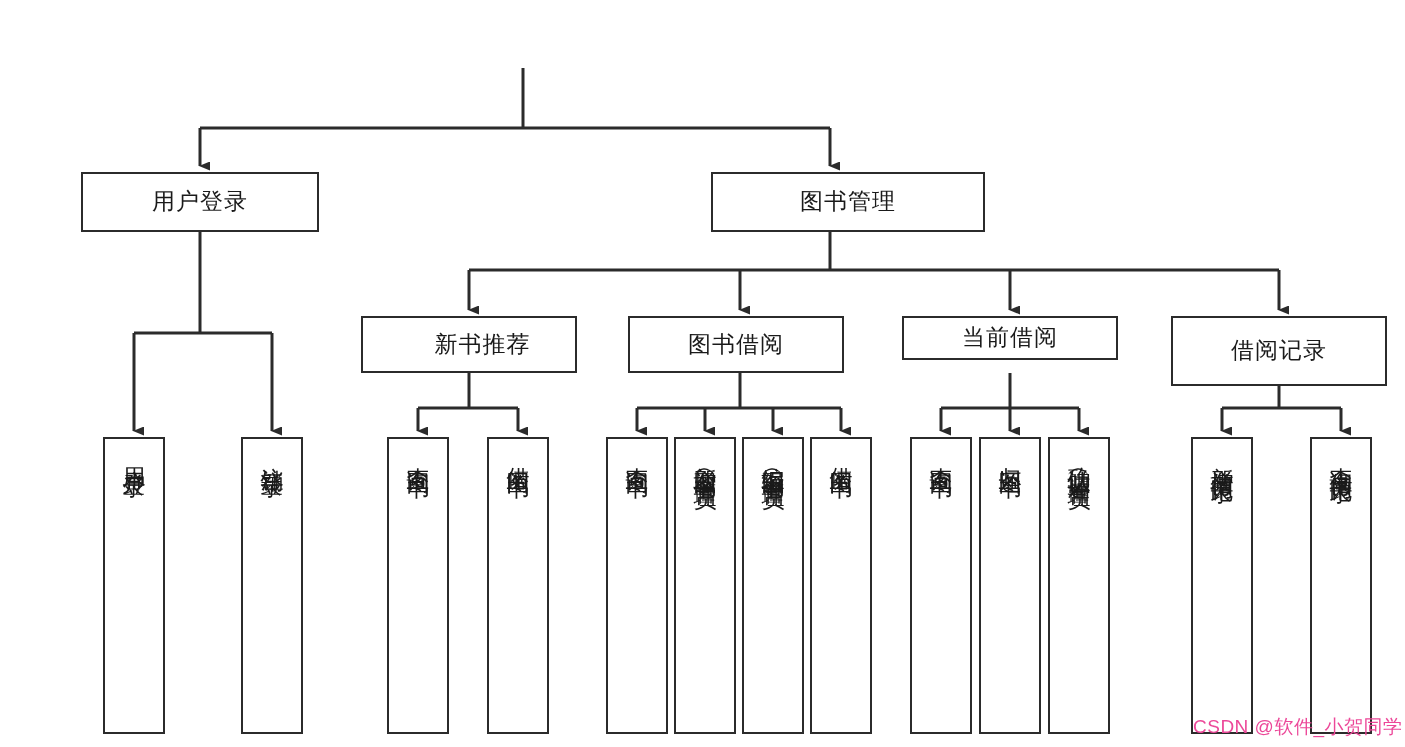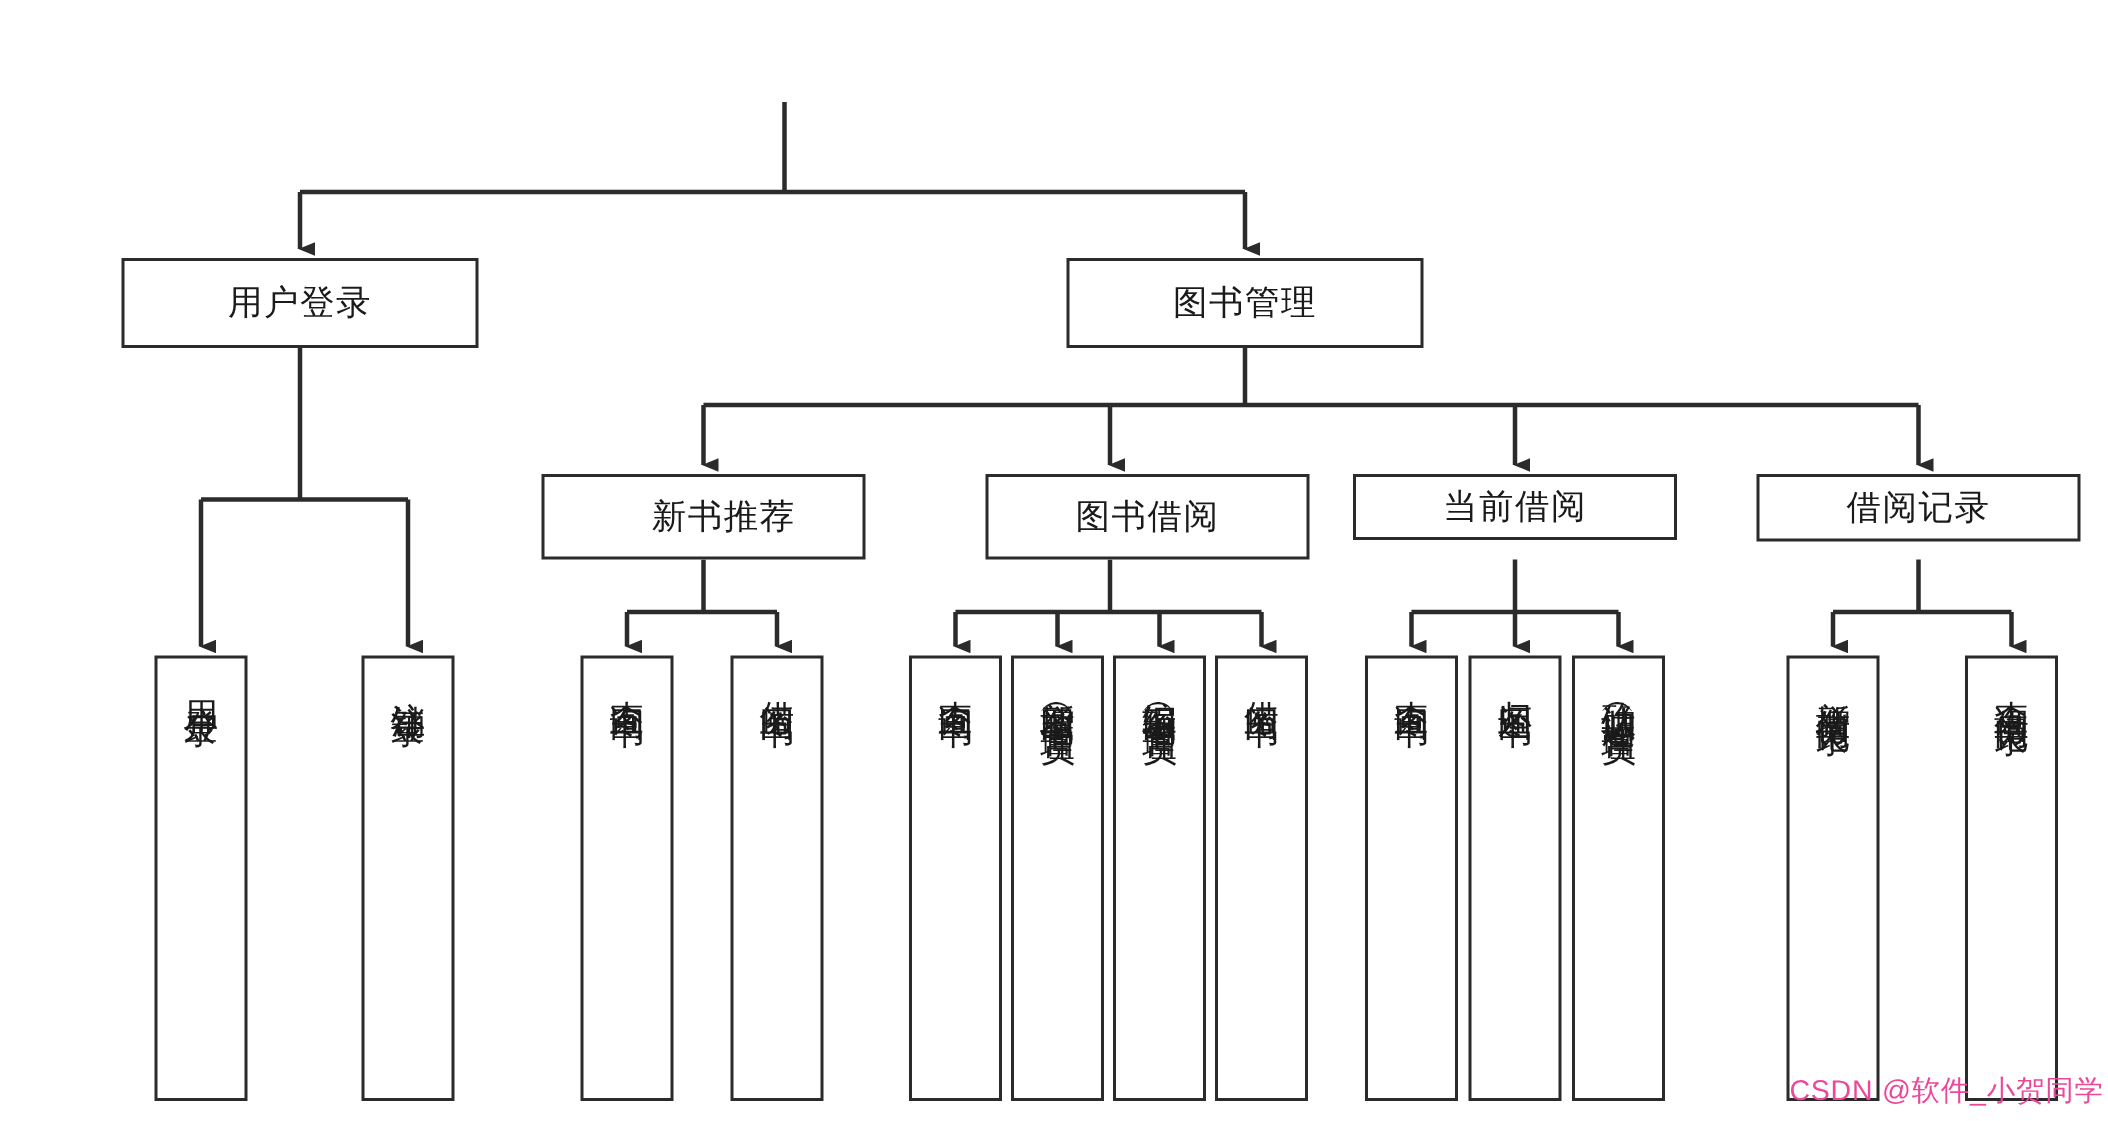--- a/index.html
+++ b/index.html
@@ -118,34 +118,34 @@
       <path d="M1222,408 L1341,408"></path>
       <path d="M1222,408 L1222,431" marker-end="url(#arrow)"></path>
       <path d="M1341,408 L1341,431" marker-end="url(#arrow)"></path>
     </g>
   </svg>
 
 
   <div class="node horiz" style="left:81px; top:172px; width:238px; height:60px;">
     <span>用户登录</span>
   </div>
-  <div class="node horiz" style="left:711px; top:172px; width:238px; height:60px;">
+  <div class="node horiz" style="left:711px; top:172px; width:274px; height:60px;">
     <span>图书管理</span>
   </div>
 
   <div class="node horiz" style="left:361px; top:316px; width:216px; height:57px;padding-left:27px;">
     <span>新书推荐</span>
   </div>
-  <div class="node horiz" style="left:657px; top:316px; width:216px; height:57px;">
+  <div class="node horiz" style="left:628px; top:316px; width:216px; height:57px;">
     <span>图书借阅</span>
   </div>
   <div class="node horiz" style="left:902px; top:316px; width:216px; height:44px;justify-content:center;">
     <span>当前借阅</span>
   </div>
-  <div class="node horiz" style="left:1171px; top:316px; width:216px; height:45px;text-align:center;">
+  <div class="node horiz" style="left:1171px; top:316px; width:216px; height:70px;text-align:center;">
     <span>借阅记录</span>
   </div>
 
   <div class="node vert" style="left:103px; top:437px; width:62px; height:297px;">
     <span class="vtext">用户登录</span>
   </div>
   <div class="node vert" style="left:241px; top:437px; width:62px; height:297px;">
     <span class="vtext">注销登录</span>
   </div>
 

